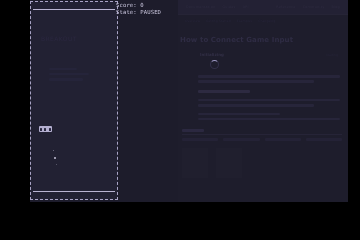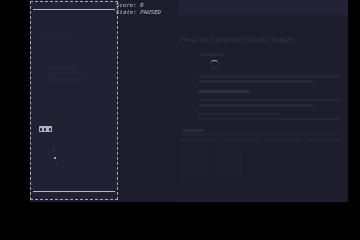--- a/index.html
+++ b/index.html
@@ -9,21 +9,20 @@
     overflow: hidden;
     font-family: "DejaVu Sans", sans-serif;
   }
 
   #screen {
     position: relative;
     width: 360px;
     height: 202px;
     background: #b91c1c;
     overflow: hidden;
-    font-style: italic;
   }
 
   
   .page-surface {
     position: absolute;
     left: 30px; top: 0;
     width: 318px; height: 202px;
     background: #1d1c2b;
   }
 

